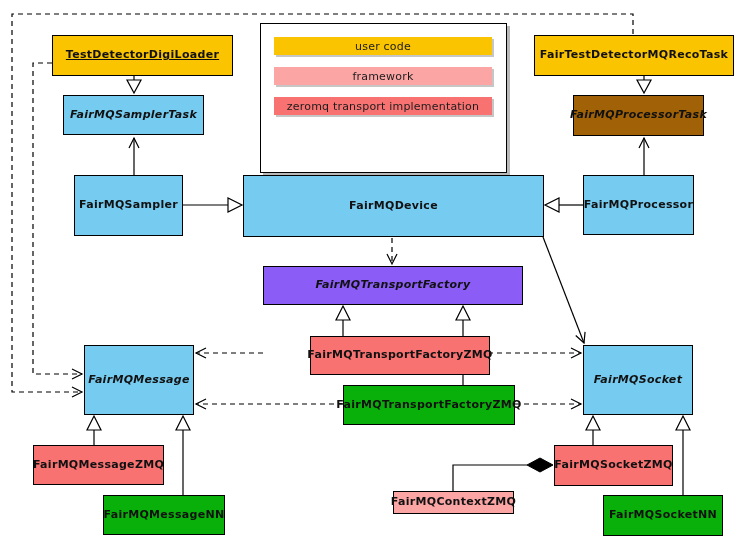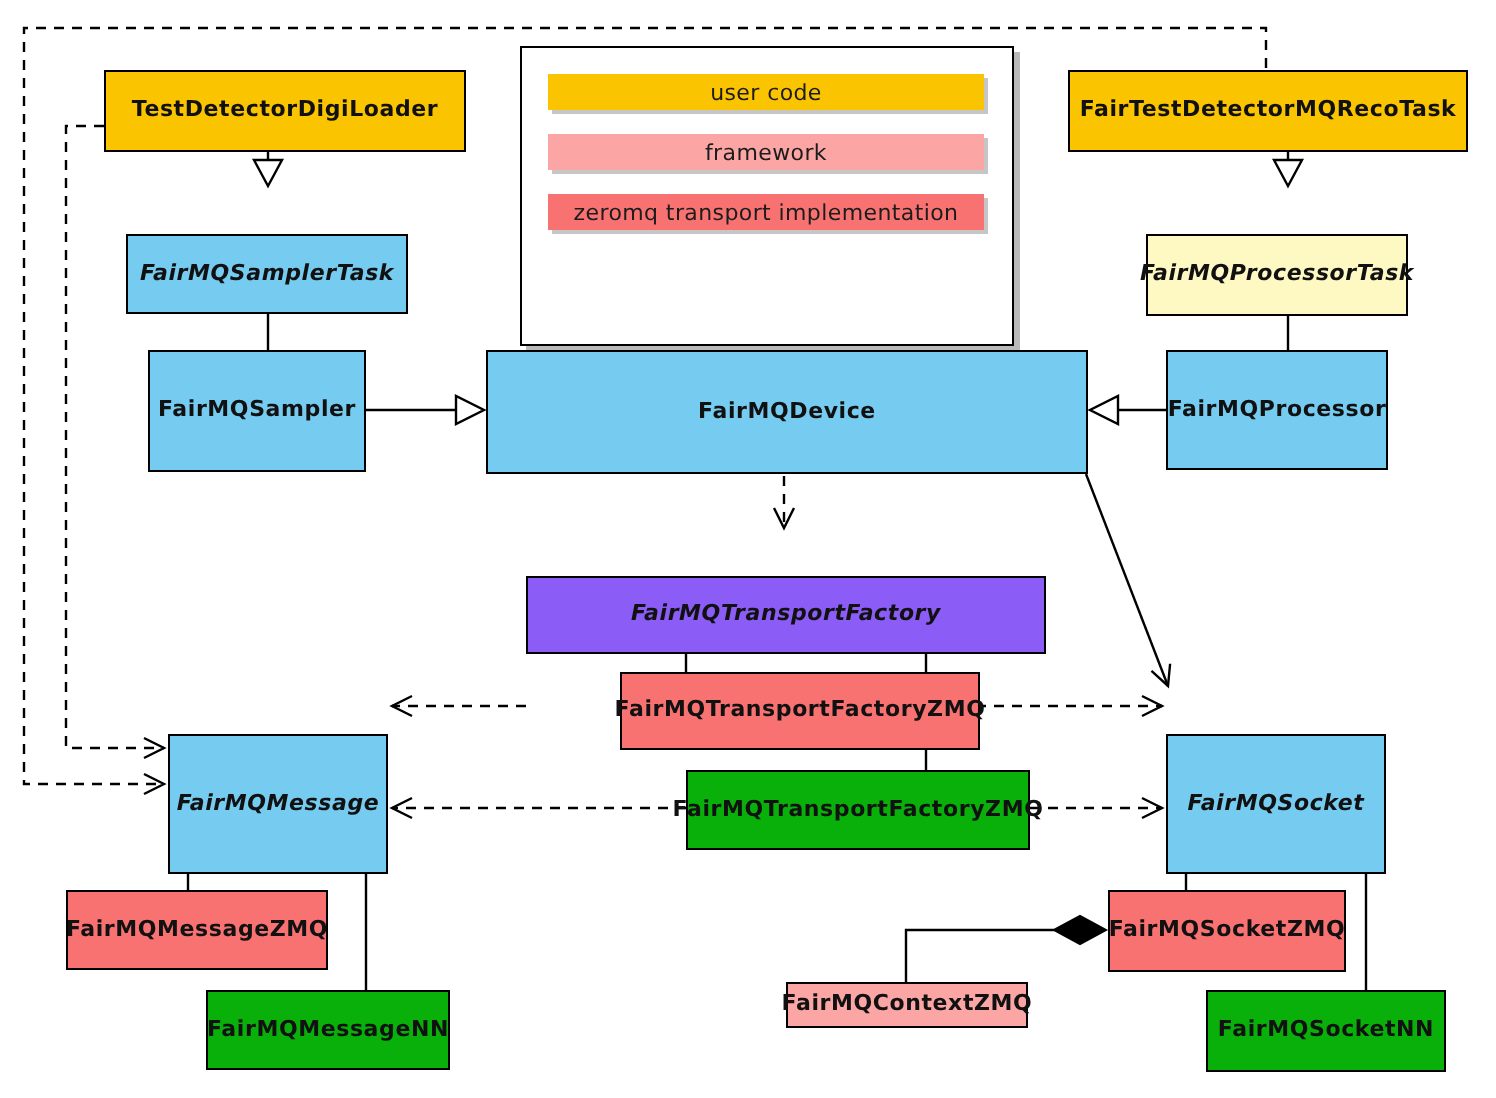--- a/index.html
+++ b/index.html
@@ -7,21 +7,21 @@
     position:relative;width:748px;height:549px;background:#fff;
     font-family:"DejaVu Sans","Liberation Sans",sans-serif;overflow:hidden;
   }
   #wires{position:absolute;left:0;top:0;width:748px;height:549px;}
   .node{
     position:absolute;box-sizing:border-box;border:1.4px solid #000;
     display:flex;align-items:center;justify-content:center;text-align:center;
     font-size:11px;font-weight:700;letter-spacing:.3px;color:#111;line-height:1.1;
     padding:0 2px;
   }
-  .abstract{font-style:italic;margin-top:22px;}
+  .abstract{font-style:italic;}
   #legend{
     position:absolute;left:260px;top:23px;width:247px;height:150px;
     background:#fff;border:1.6px solid #000;box-shadow:3px 3px 0 #b9b9b9;
     box-sizing:border-box;
   }
   .legend-bar{
     position:absolute;left:13px;width:218px;height:18px;
     display:flex;align-items:center;justify-content:center;
     font-size:11px;font-weight:400;color:#1c1c1c;letter-spacing:.2px;
     box-shadow:2px 2px 0 #c6c6c6;
@@ -114,27 +114,27 @@
       <polygon points="527,465 540,458 553,465 540,472" fill="#000" stroke="#000"></polygon>
     </g>
   </svg>
 
   <div id="legend">
     <div class="legend-bar" style="top: 13px; background-color: rgb(251, 196, 0);">user code</div>
     <div class="legend-bar" style="top: 43px; background-color: #fca5a5;">framework</div>
     <div class="legend-bar" style="top: 73px; background-color: rgb(249, 114, 114);">zeromq transport implementation</div>
   </div>
 
-  <div class="node" style="left: 52px; top: 35px; width: 181px; height: 41px; background-color: rgb(251, 196, 0);">TestDetectorDigiLoader</div>
+  <div class="node" style="left: 52px; top: 35px; width: 181px; height: 41px; background-color: rgb(251, 196, 0); text-decoration: underline;">TestDetectorDigiLoader</div>
 
   <div class="node" style="left: 534px; top: 35px; width: 200px; height: 41px; background-color: rgb(251, 196, 0);">FairTestDetectorMQRecoTask</div>
 
   <div class="node abstract" style="left: 63px; top: 95px; width: 141px; height: 40px; background-color: rgb(118, 203, 241);">FairMQSamplerTask</div>
 
-  <div class="node abstract" style="left: 573px; top: 95px; width: 131px; height: 41px; background-color: #fef9c3;">FairMQProcessorTask</div>
+  <div class="node abstract" style="left: 573px; top: 95px; width: 131px; height: 41px; background-color: #a16207;">FairMQProcessorTask</div>
 
   <div class="node" style="left: 74px; top: 175px; width: 109px; height: 61px; background-color: rgb(118, 203, 241);">FairMQSampler</div>
 
   <div class="node" style="left: 243px; top: 175px; width: 301px; height: 62px; background-color: rgb(118, 203, 241);">FairMQDevice</div>
 
   <div class="node" style="left: 583px; top: 175px; width: 111px; height: 60px; background-color: rgb(118, 203, 241);">FairMQProcessor</div>
 
   <div class="node abstract" style="left: 263px; top: 266px; width: 260px; height: 39px; background-color: #8b5cf6;">FairMQTransportFactory</div>
 
   <div class="node" style="left: 263px; top: 336px; width: 180px; height: 39px; background-color: rgb(249, 114, 114); margin-left: 47px;">FairMQTransportFactoryZMQ</div>

